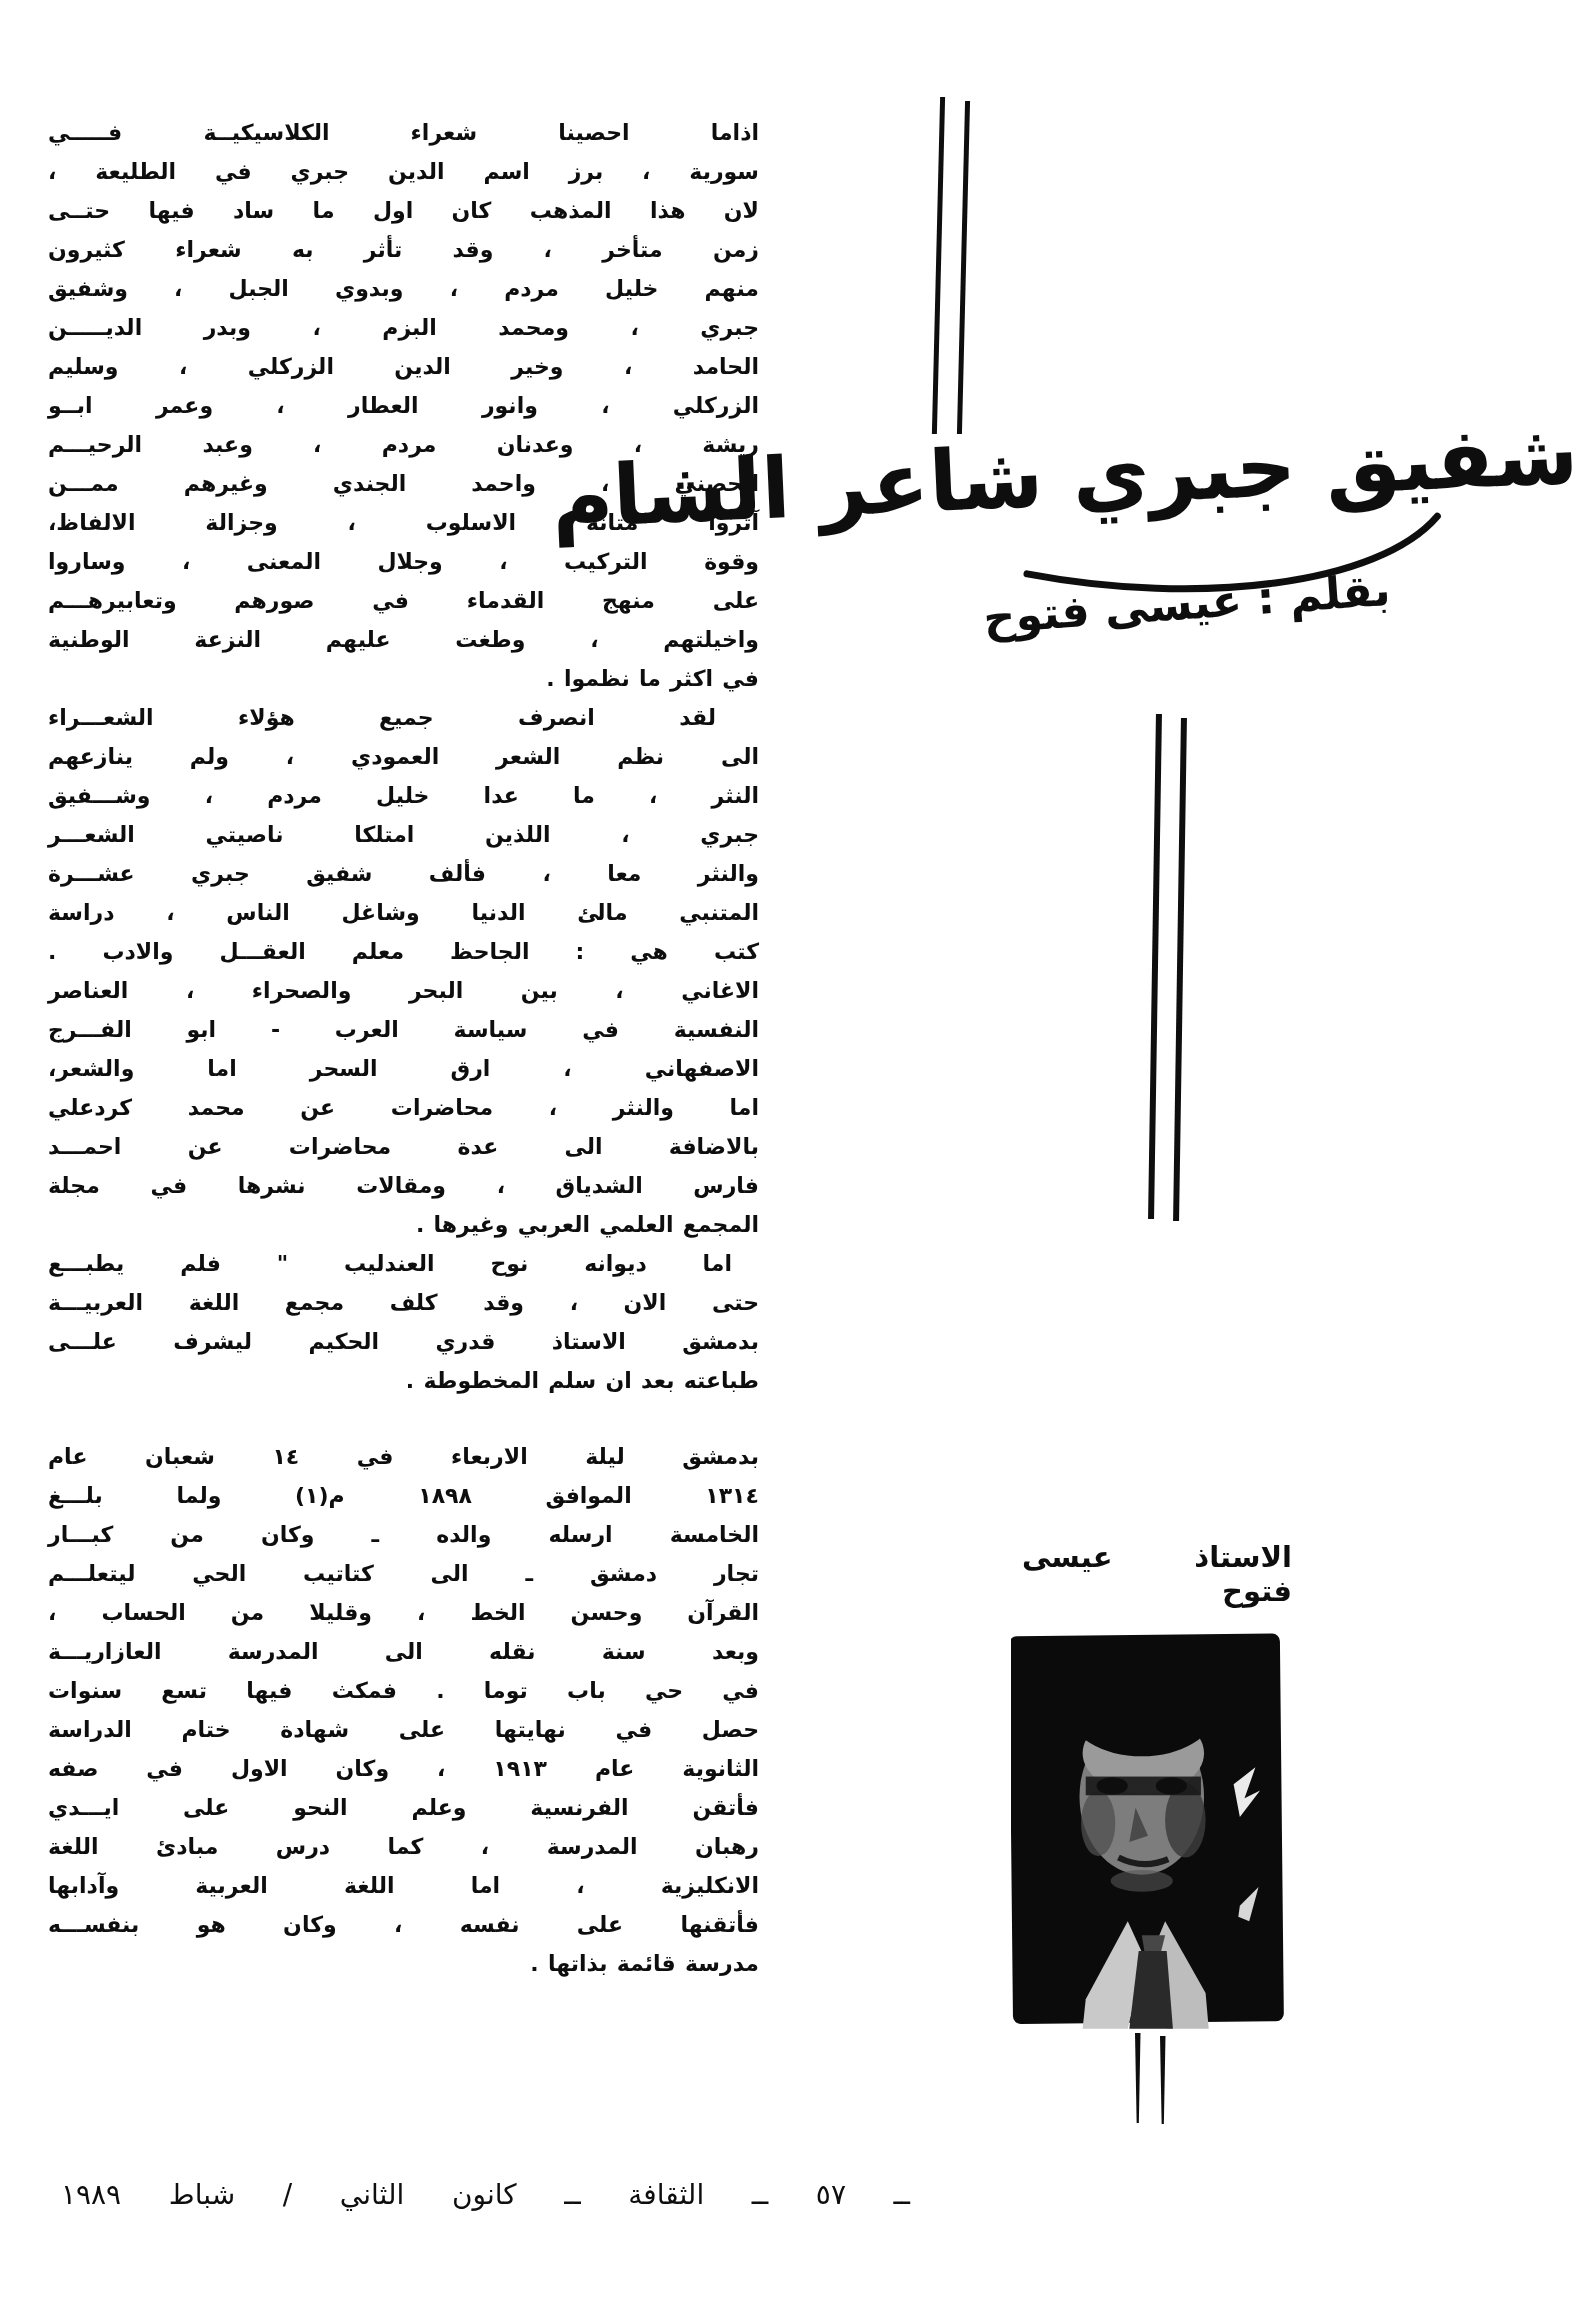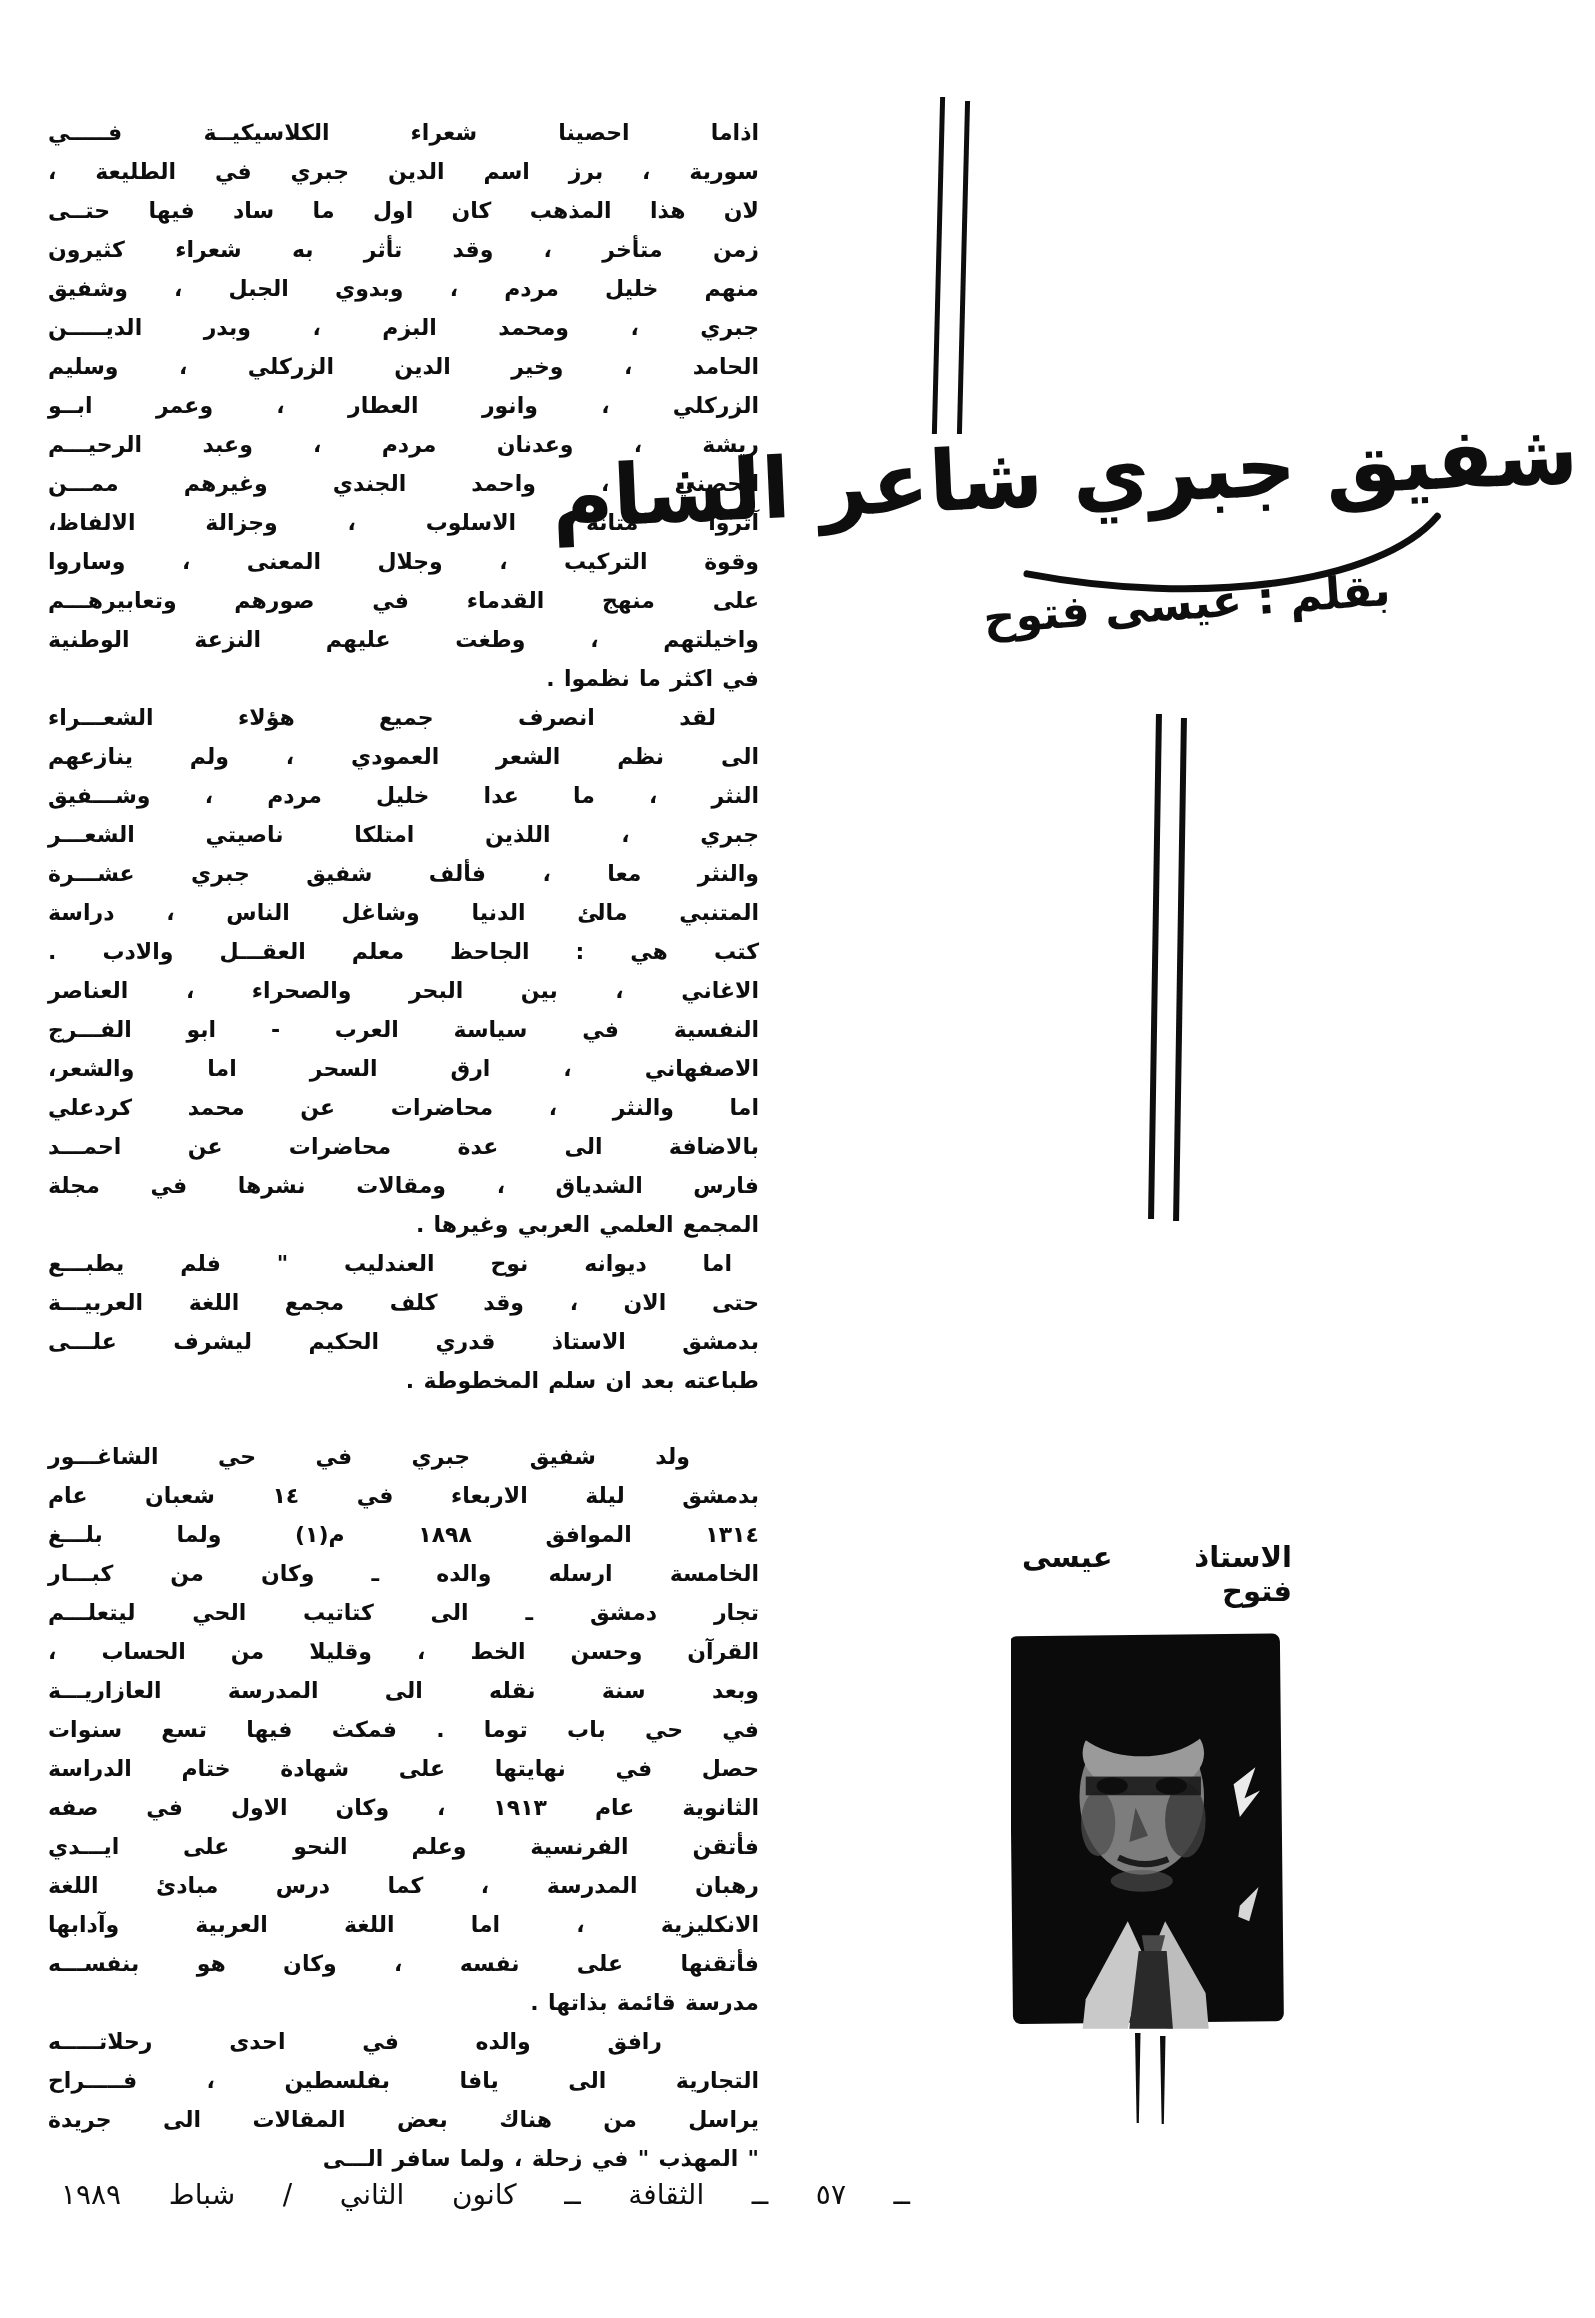--- a/index.html
+++ b/index.html
@@ -115,41 +115,34 @@
         <div class="line">فارس الشدياق ، ومقالات نشرها في مجلة</div>
         <div class="line plast">المجمع العلمي العربي وغيرها .</div>
       </div>
       <div class="para">
         <div class="line first">اما ديوانه نوح العندليب " فلم يطبـــع</div>
         <div class="line">حتى الان ، وقد كلف مجمع اللغة العربيـــة</div>
         <div class="line">بدمشق الاستاذ قدري الحكيم ليشرف علـــى</div>
         <div class="line plast">طباعته بعد ان سلم المخطوطة .</div>
       </div>
       <div class="para gap-before">
-        <div class="line first">ولد شفيق جبري في حي الشاغـــور</div>
         <div class="line">بدمشق ليلة الاربعاء في ١٤ شعبان عام</div>
         <div class="line">١٣١٤ الموافق ١٨٩٨ م(١) ولما بلـــغ</div>
         <div class="line">الخامسة ارسله والده ـ وكان من كبـــار</div>
         <div class="line">تجار دمشق ـ الى كتاتيب الحي ليتعلـــم</div>
         <div class="line">القرآن وحسن الخط ، وقليلا من الحساب ،</div>
         <div class="line">وبعد سنة نقله الى المدرسة العازاريـــة</div>
         <div class="line">في حي باب توما . فمكث فيها تسع سنوات</div>
         <div class="line">حصل في نهايتها على شهادة ختام الدراسة</div>
         <div class="line">الثانوية عام ١٩١٣ ، وكان الاول في صفه</div>
         <div class="line">فأتقن الفرنسية وعلم النحو على ايـــدي</div>
         <div class="line">رهبان المدرسة ، كما درس مبادئ اللغة</div>
         <div class="line">الانكليزية ، اما اللغة العربية وآدابها</div>
         <div class="line">فأتقنها على نفسه ، وكان هو بنفســـه</div>
         <div class="line plast">مدرسة قائمة بذاتها .</div>
-      </div>
-      <div class="para">
-        <div class="line first">رافق والده في احدى رحلاتـــــه</div>
-        <div class="line">التجارية الى يافا بفلسطين ، فـــــراح</div>
-        <div class="line">يراسل من هناك بعض المقالات الى جريدة</div>
-        <div class="line plast">" المهذب " في زحلة ، ولما سافر الـــى</div>
       </div>
     </div>
 
   <div class="caption">الاستاذ عيسى فتوح</div>
 
   <svg class="photo" width="274" height="399" viewBox="0 0 352 512">
     <rect x="0" y="6" width="348" height="498" rx="10" fill="#0b0b0b" transform="rotate(-0.6 176 256)"></rect>
     <ellipse cx="168" cy="214" rx="80" ry="100" fill="#7d7d7d"></ellipse>
     <ellipse cx="170" cy="158" rx="78" ry="52" fill="#9a9a9a"></ellipse>
     <ellipse cx="168" cy="104" rx="94" ry="58" fill="#0b0b0b"></ellipse>

